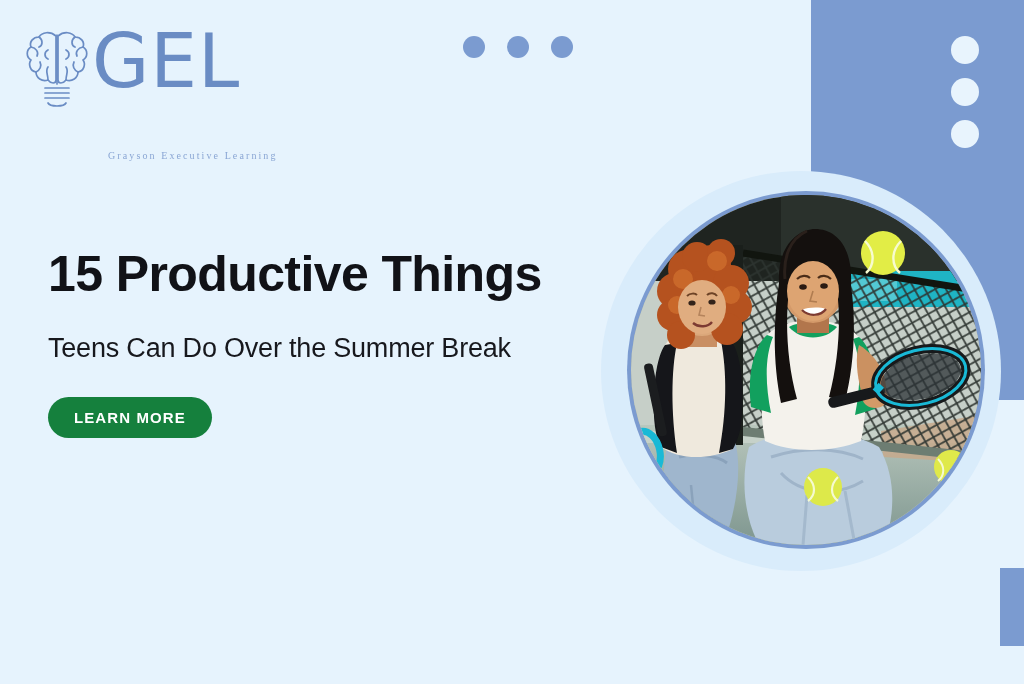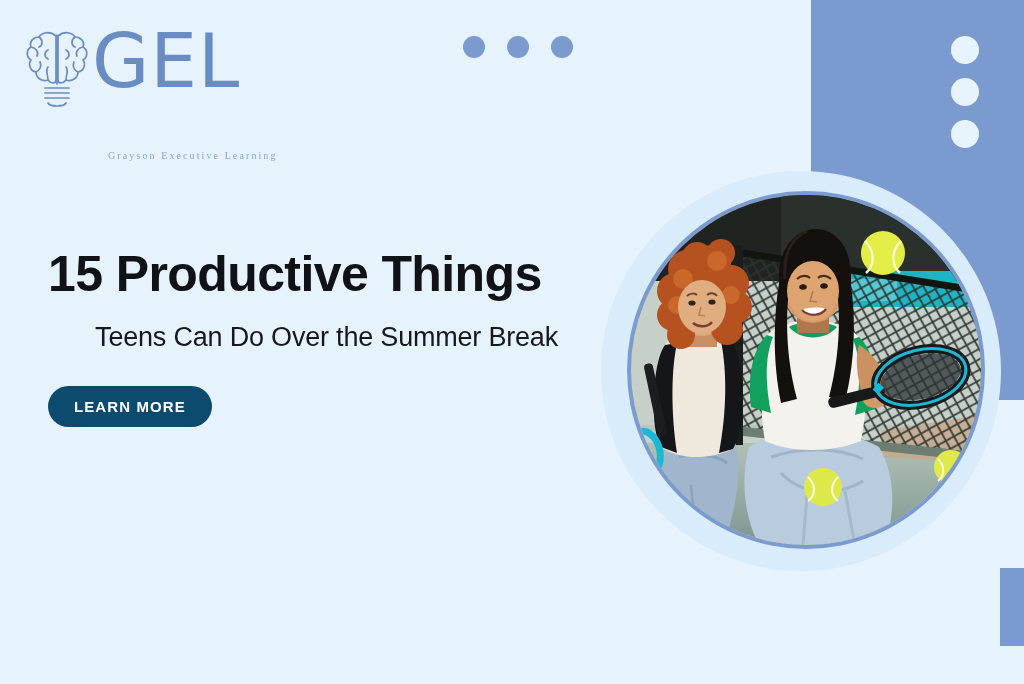--- a/index.html
+++ b/index.html
@@ -96,36 +96,35 @@
   }
   .headline {
     font-size:50px;
     font-weight:700;
     color:#111217;
     line-height:1.06;
     letter-spacing:-0.6px;
     white-space:nowrap;
   }
   .subhead {
-    margin-top:18px;
+    margin-top:29px;
     font-size:27px;
     font-weight:400;
     color:#17181d;
     line-height:1.38;
     max-width:510px;
     letter-spacing:-0.2px;
-    text-align:right;
   }
   .cta {
     display:inline-block;
     margin-top:30px;
     padding:12px 26px;
     border:none;
     border-radius:22px;
-    background:#0c4a6e;
+    background:#15803d;
     color:#ffffff;
     font-size:15px;
     font-weight:700;
     letter-spacing:1.1px;
     cursor:pointer;
     font-family:"Liberation Sans", sans-serif;
   }
 
   
   .photo-halo {

